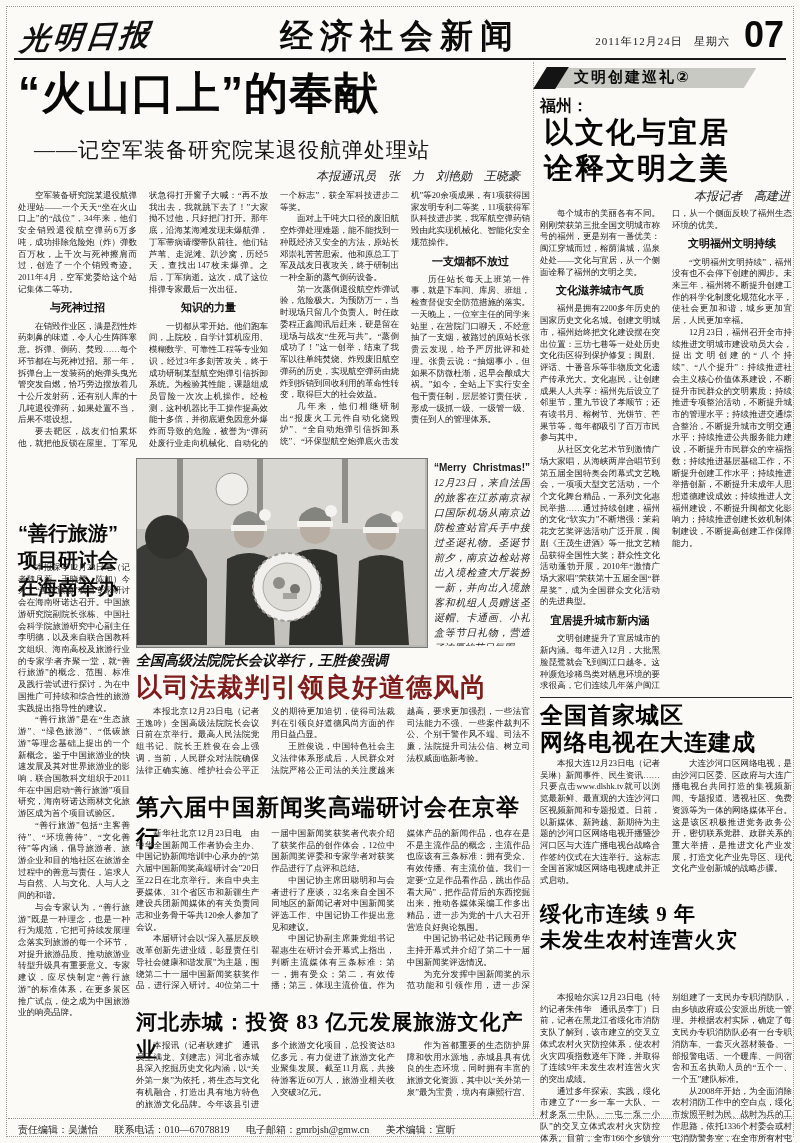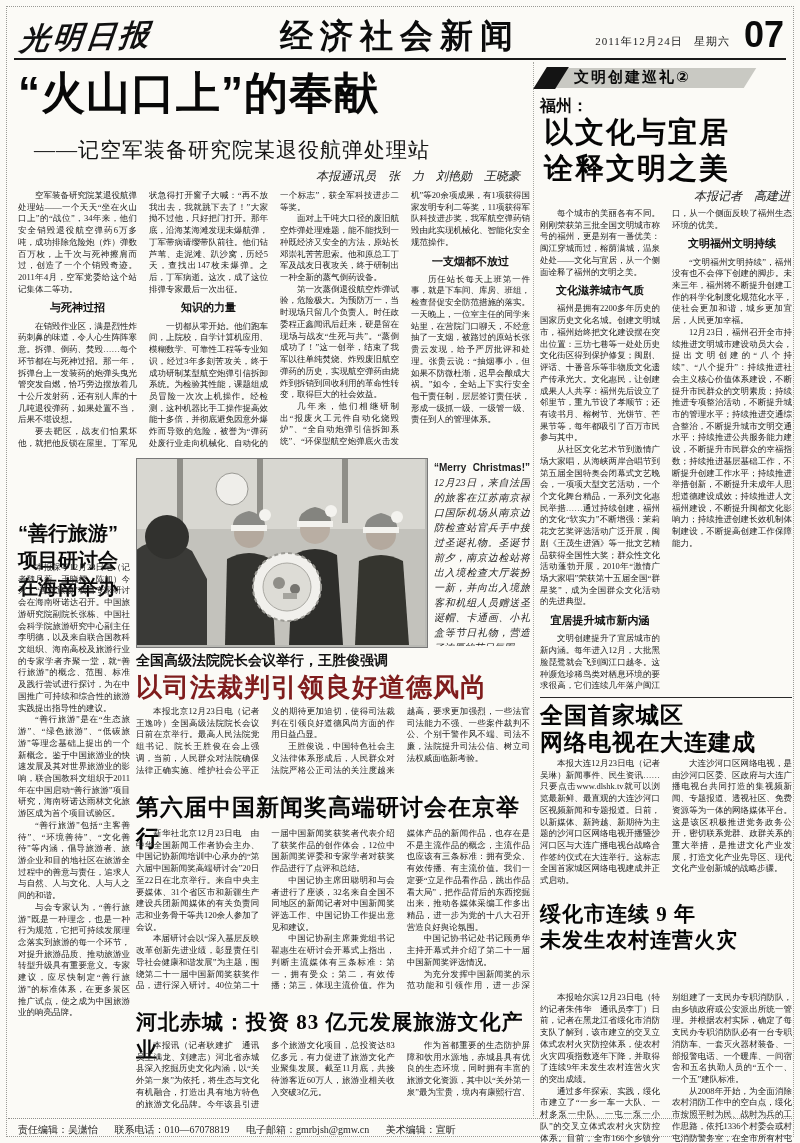--- a/index.html
+++ b/index.html
@@ -38,21 +38,21 @@
             font-family:"Liberation Sans","DejaVu Sans",sans-serif;font-weight:bold;font-size:20px;line-height:1.35;color:#0a0a0a;margin-top:42px;}
   .side-body{position:absolute;left:18px;top:562px;width:112px;height:548px;column-count:1;}
 
   
   .photo{position:absolute;left:136px;top:458px;width:290px;height:188px;background:#b9b9b4;border:1px solid #777;}
   .photo-caption{position:absolute;left:434px;top:460px;width:96px;height:186px;font-style:italic;
             font-size:10px;line-height:1.5;text-align:justify;color:#1d1d1d;overflow:hidden;}
   .photo-caption .cap-title{font-weight:bold;font-style:normal;font-family:"Liberation Sans","DejaVu Sans",sans-serif;font-size:10px;}
 
   
-  .court-kicker{position:absolute;left:136px;top:652px;width:396px;font-size:14px;}
+  .court-kicker{position:absolute;left:136px;top:652px;width:396px;font-size:14px;font-style:italic;}
   .court-headline{position:absolute;left:136px;top:670px;width:396px;font-weight:bold;font-size:26px;letter-spacing:1px;color:#7f1d1d;}
   .court-body{position:absolute;left:136px;top:706px;width:394px;height:76px;column-count:3;column-gap:12px;}
 
   
   .award-headline{position:absolute;left:136px;top:792px;width:396px;font-weight:bold;font-size:23px;letter-spacing:1px;color:#070707;}
   .award-body{position:absolute;left:136px;top:828px;width:394px;height:172px;column-count:3;column-gap:12px;}
 
   
   .chicheng-headline{position:absolute;left:136px;top:1008px;width:396px;font-weight:bold;font-size:21px;letter-spacing:1px;color:#070707;}
   .chicheng-body{position:absolute;left:136px;top:1040px;width:394px;height:72px;column-count:3;column-gap:12px;}

